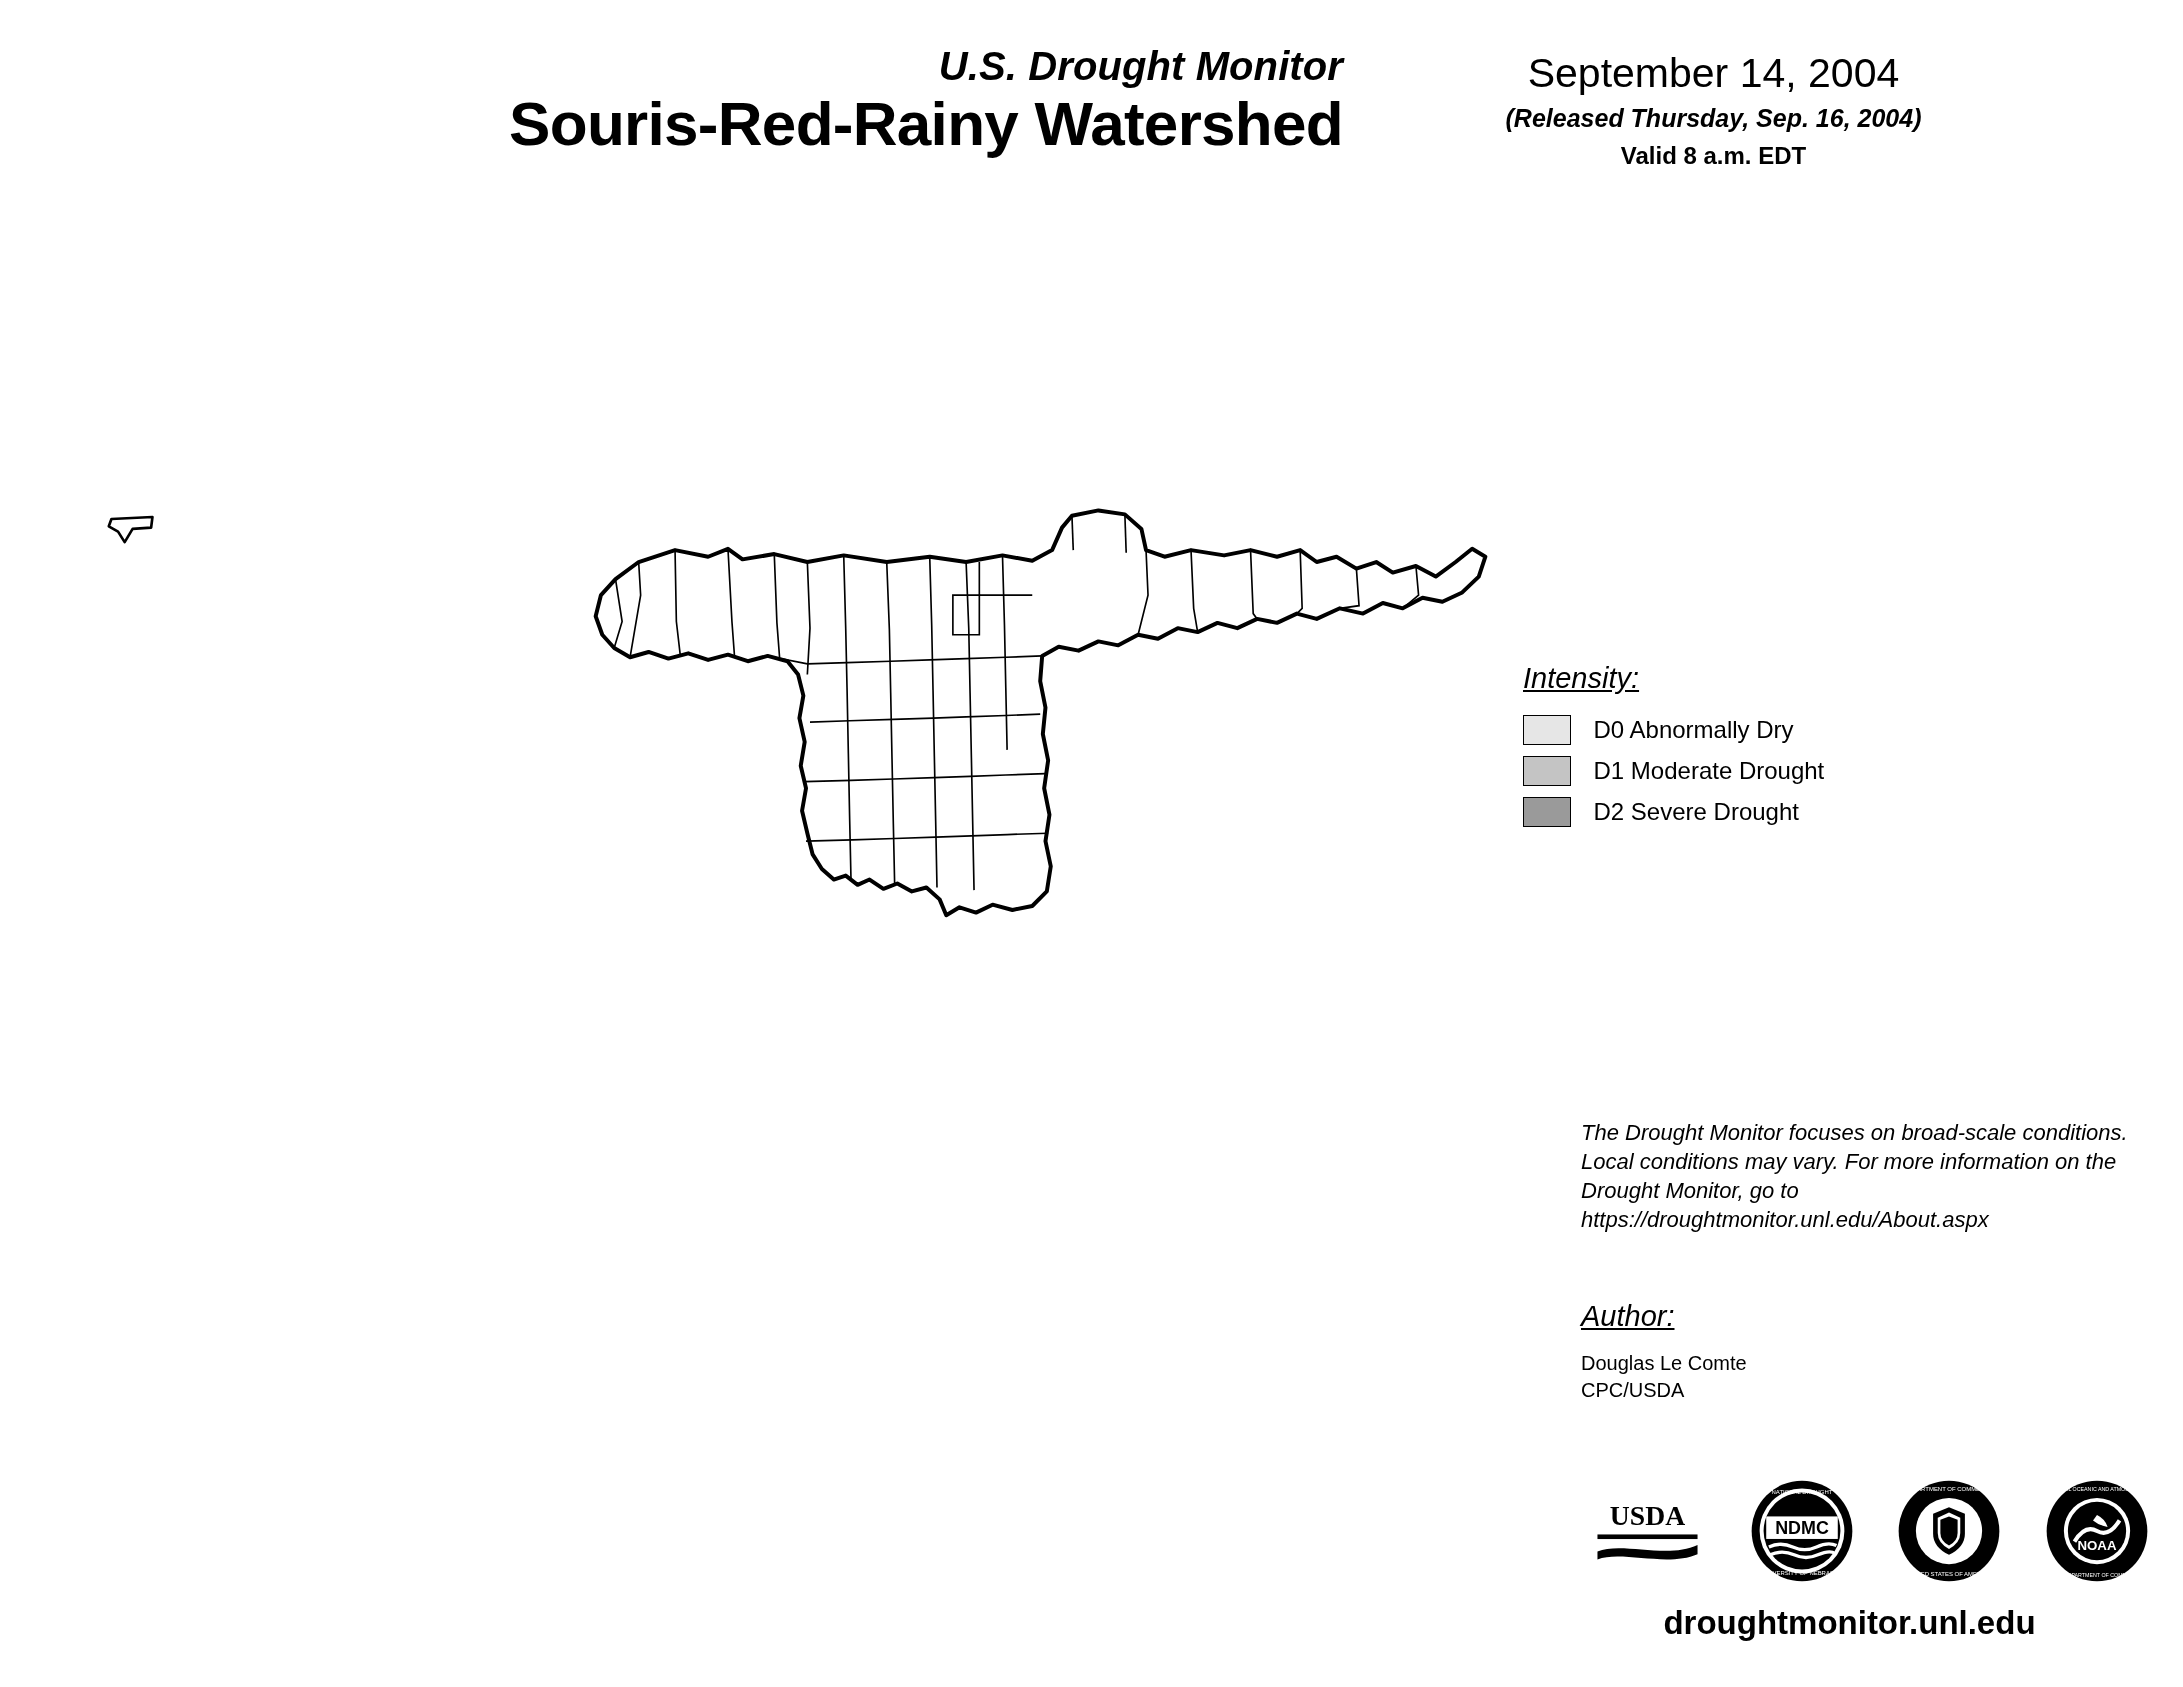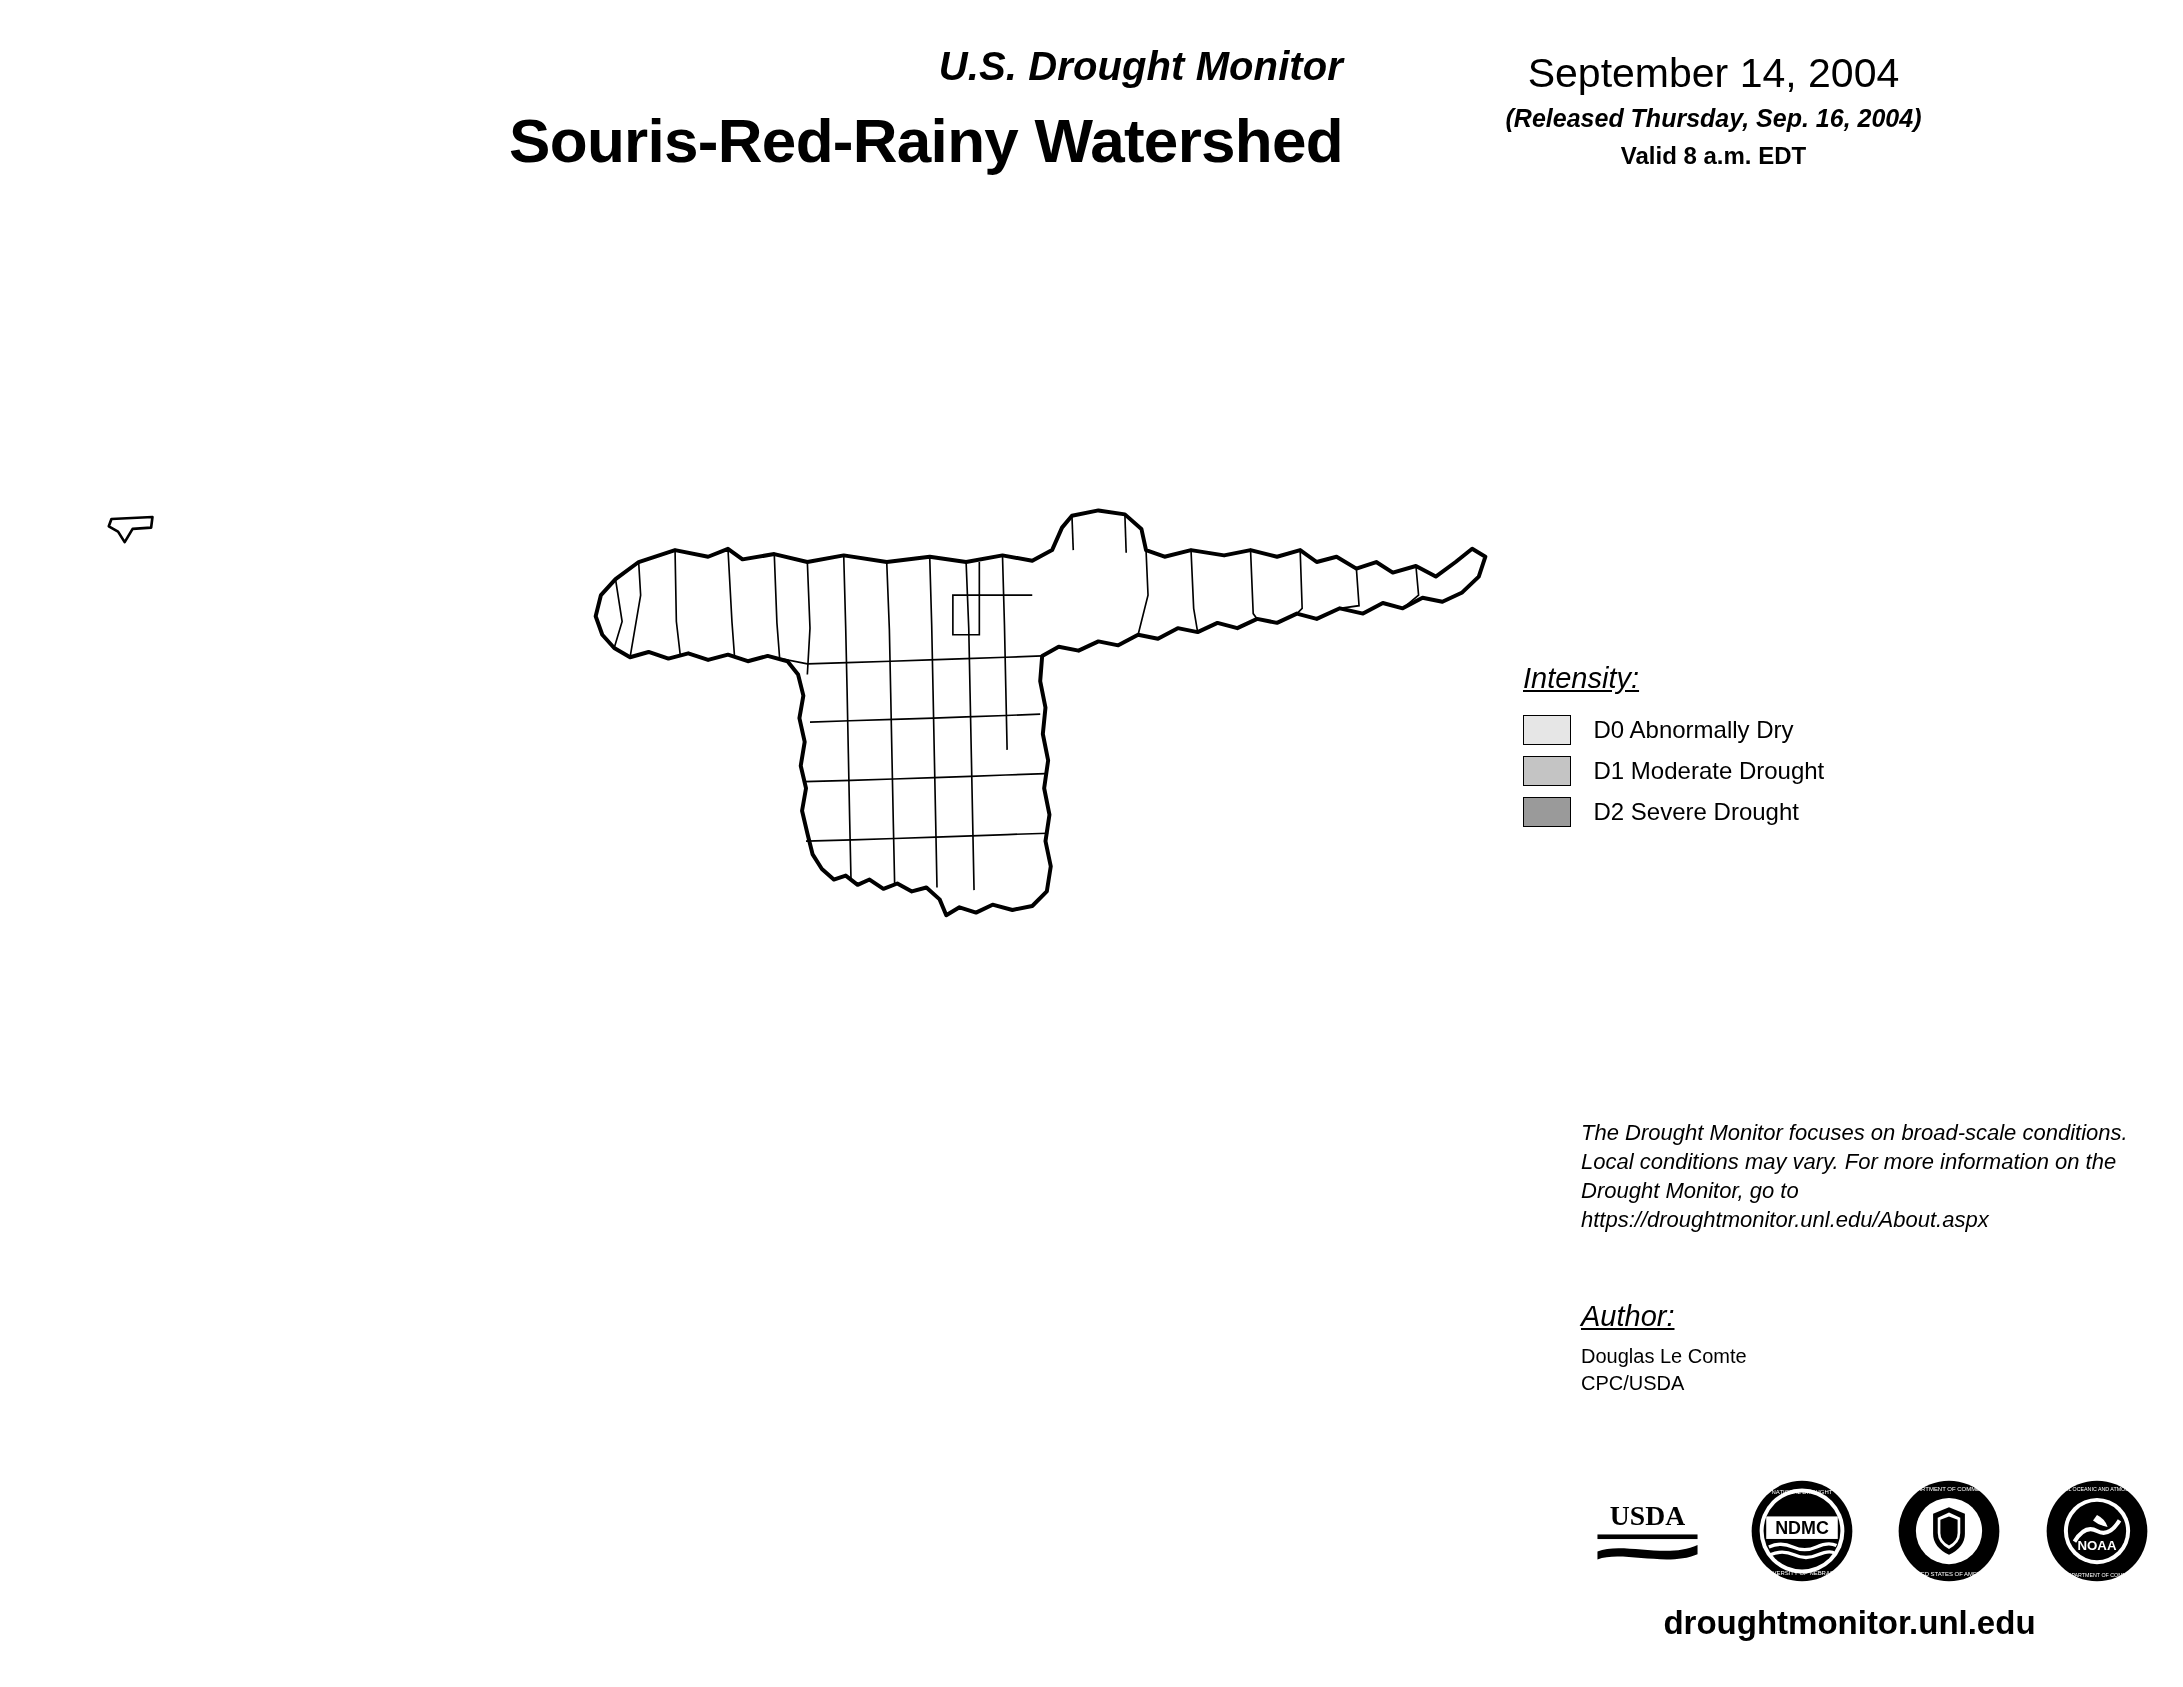--- a/index.html
+++ b/index.html
@@ -28,21 +28,21 @@
     font-size: 40px;
     font-weight: bold;
     font-style: italic;
     letter-spacing: 0.1px;
     line-height: 1.0;
   }
   #title-sub {
     font-size: 62px;
     font-weight: bold;
     line-height: 1.15;
-    margin-top: 19px;
+    margin-top: 2px;
     letter-spacing: -0.7px;
   }
 
   #header-date-block {
     position: absolute;
     left: 1363px;
     top: 53px;
     width: 701px;
     text-align: center;
   }
@@ -120,21 +120,21 @@
   #author-block {
     position: absolute;
     left: 1581px;
     top: 1300px;
     width: 549px;
   }
   #author-heading {
     font-size: 29px;
     font-style: italic;
     text-decoration: underline;
-    margin-bottom: 10px;
+    margin-bottom: 17px;
   }
   .author-line {
     font-size: 20px;
     line-height: 1.33;
   }
 
   
   #logo-strip {
     position: absolute;
     left: 1588px;

